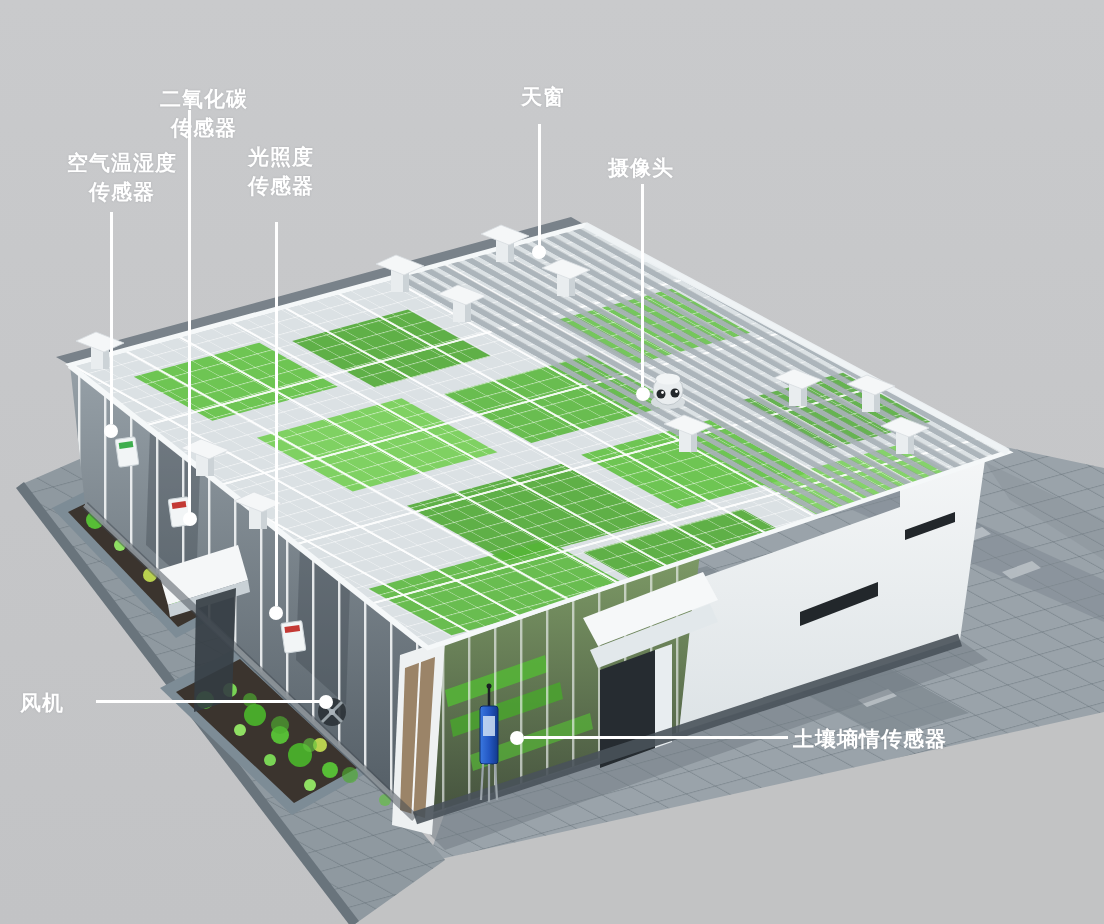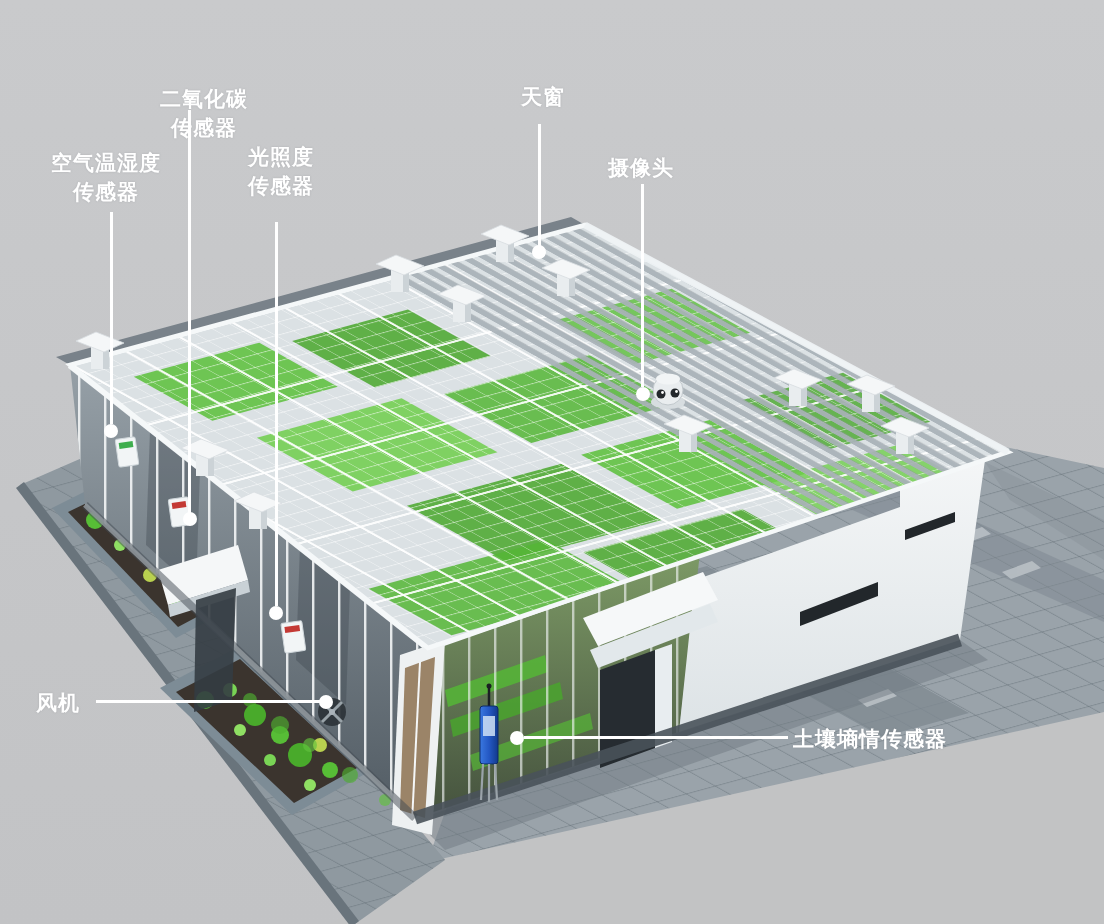--- a/index.html
+++ b/index.html
@@ -14,33 +14,33 @@
     position:absolute;color:#ffffff;font-size:21px;line-height:29px;font-weight:700;
     letter-spacing:1px;text-align:center;white-space:pre-line;
     text-shadow:0 0 2px rgba(120,124,128,.35);
   }
   .ann-line{position:absolute;background:#ffffff;}
   .ann-dot{position:absolute;width:14px;height:14px;border-radius:50%;background:#ffffff;}
   
   #ann-co2  .ann-label{left:204px;top:44px;transform:translateX(-50%);margin-top:40px;}
   #ann-co2  .ann-line{left:188px;top:110px;width:3px;height:404px;}
   #ann-co2  .ann-dot{left:183px;top:512px;}
-  #ann-air  .ann-label{left:106px;top:148px;transform:translateX(-50%);}
+  #ann-air  .ann-label{left:122px;top:148px;transform:translateX(-50%);}
   #ann-air  .ann-line{left:110px;top:212px;width:3px;height:212px;}
   #ann-air  .ann-dot{left:104px;top:424px;}
   #ann-light .ann-label{left:281px;top:142px;transform:translateX(-50%);}
   #ann-light .ann-line{left:275px;top:222px;width:3px;height:384px;}
   #ann-light .ann-dot{left:269px;top:606px;}
   #ann-sky  .ann-label{left:543px;top:82px;transform:translateX(-50%);}
   #ann-sky  .ann-line{left:538px;top:124px;width:3px;height:122px;}
   #ann-sky  .ann-dot{left:532px;top:245px;}
   #ann-cam  .ann-label{left:641px;top:153px;transform:translateX(-50%);text-align:center;}
   #ann-cam  .ann-line{left:641px;top:184px;width:3px;height:203px;}
   #ann-cam  .ann-dot{left:636px;top:387px;}
-  #ann-fan  .ann-label{left:36px;top:688px;text-align:left;}
+  #ann-fan  .ann-label{left:20px;top:688px;text-align:left;}
   #ann-fan  .ann-line{left:96px;top:700px;width:224px;height:3px;}
   #ann-fan  .ann-dot{left:319px;top:695px;}
   #ann-soil .ann-label{left:793px;top:724px;text-align:right;}
   #ann-soil .ann-line{left:524px;top:736px;width:264px;height:3px;}
   #ann-soil .ann-dot{left:510px;top:731px;}
 </style>
 </head>
 <body>
 
 <div class="stage">

